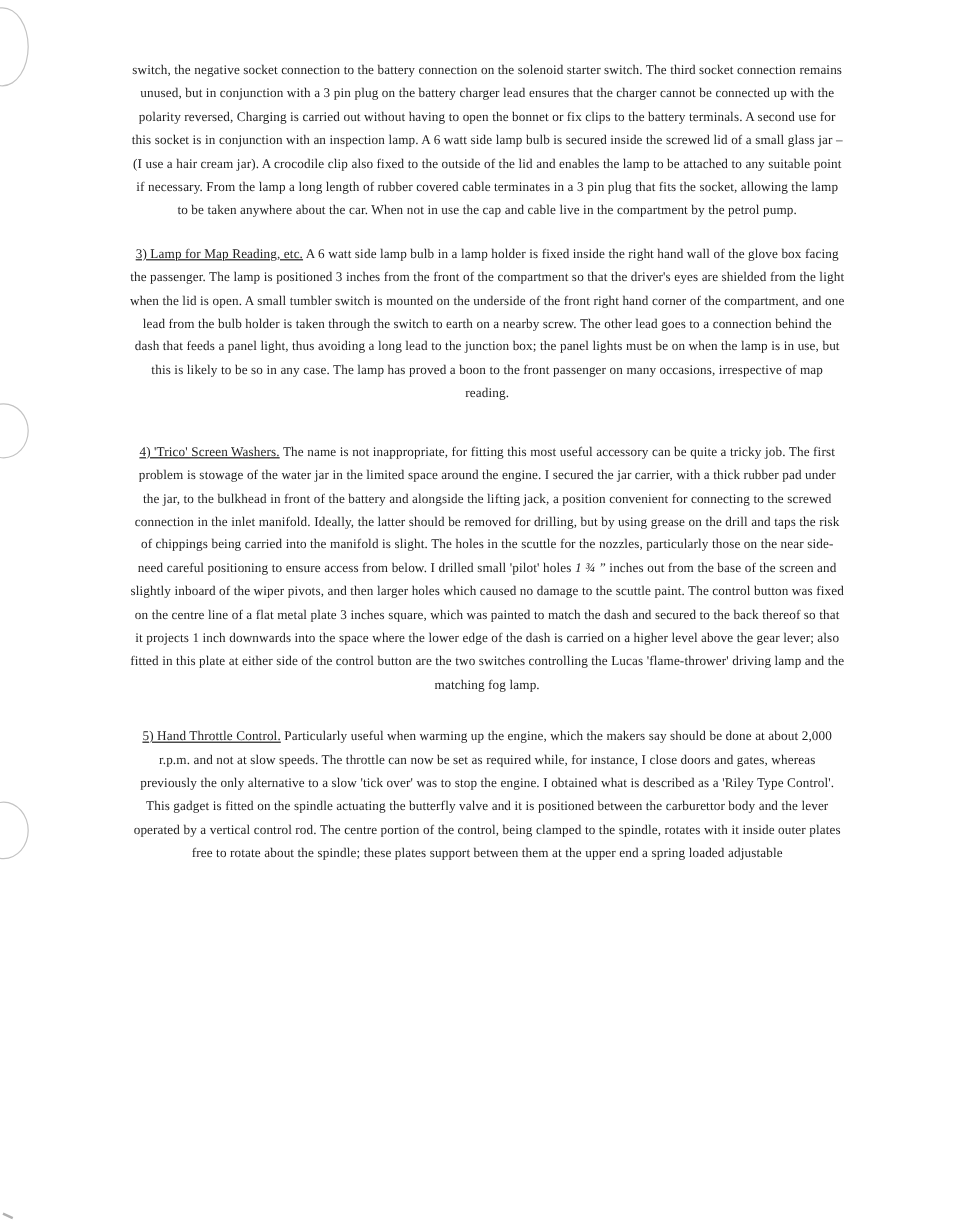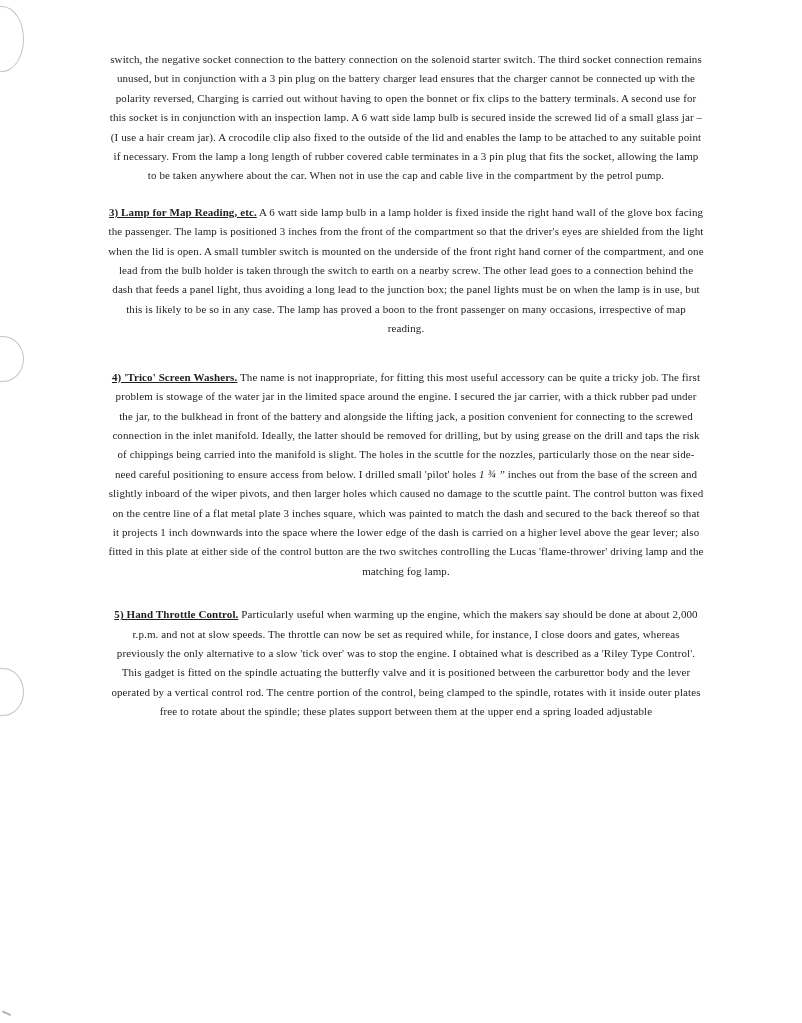--- a/index.html
+++ b/index.html
@@ -36,21 +36,21 @@
   p.intro {
     margin-bottom: 17px;
   }
   p.section-3 {
     margin-bottom: 29px;
   }
   p.section-4 {
     margin-bottom: 24px;
   }
   .section-heading {
-    font-weight: bold;
+    font-weight: normal;
     text-decoration: underline;
   }
   .italic-seg {
     font-style: italic;
   }
   
   .arc {
     position: absolute;
     border: 1.4px solid #c3c3c3;
     border-radius: 50%;

